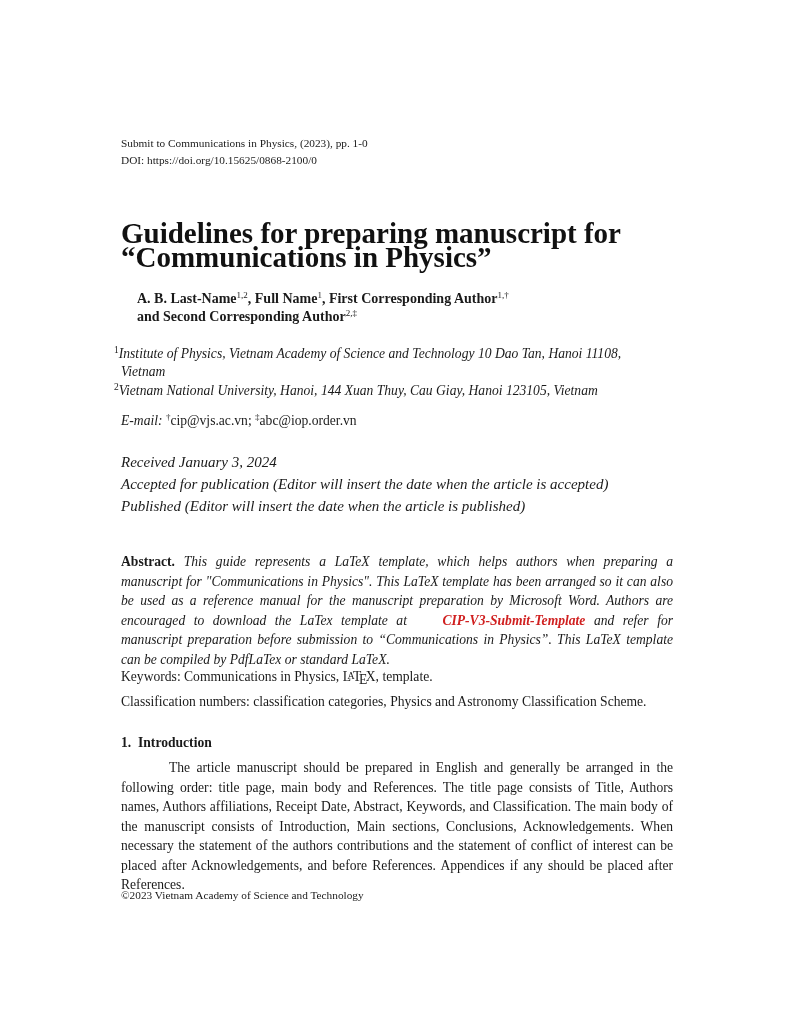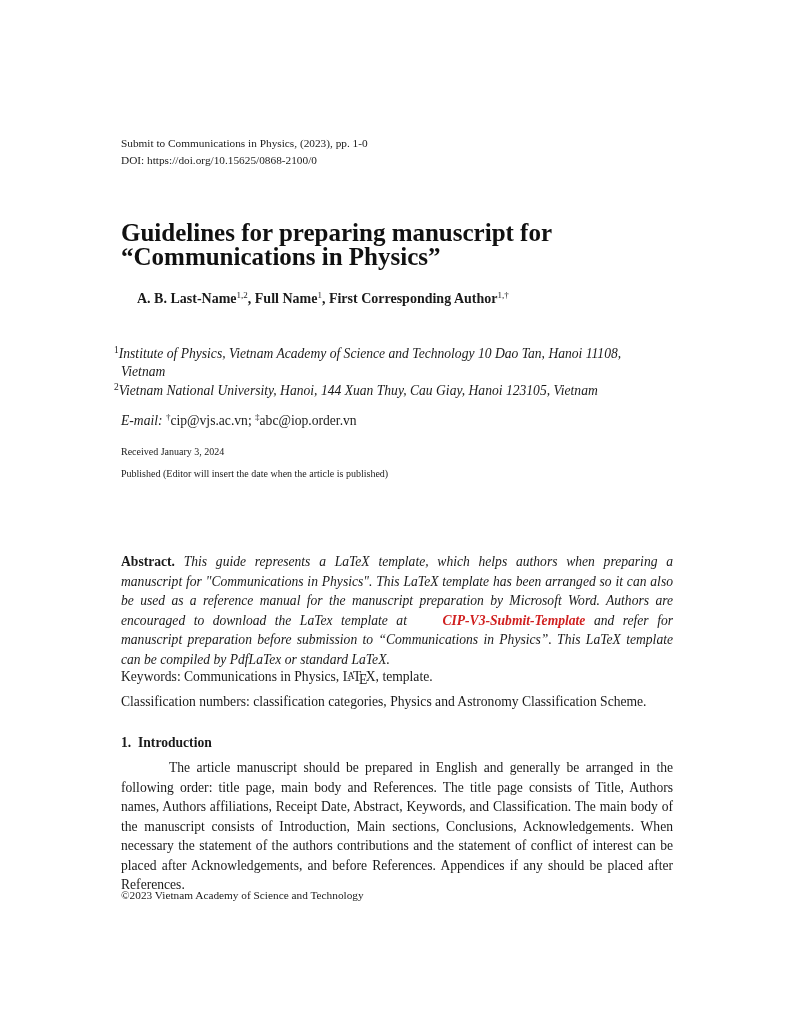--- a/index.html
+++ b/index.html
@@ -1,29 +1,29 @@
 <!DOCTYPE html>
 <html><head>
 <meta charset="utf-8">
 <style>
   html, body { margin: 0; padding: 0; background: #ffffff; }
   body { width: 794px; height: 1028px; position: relative; overflow: hidden;
          font-family: "Liberation Serif", "DejaVu Serif", serif; color: #1a1a1a; }
   .page { position: absolute; left: 0; top: 0; width: 678px; height: 1028px; }
   .abs { position: absolute; }
   .hdr { left: 121px; top: 135px; font-size: 11.3px; line-height: 17px; }
-  .title { left: 121px; top: 221px; font-size: 25px; font-weight: bold; line-height: 24px; color: #111; }
+  .title { left: 121px; top: 221px; font-size: 29px; font-weight: bold; line-height: 24px; color: #111; }
   .authors { left: 121px; top: 290px; font-size: 14px; font-weight: bold; line-height: 18px; margin-left: 16px; }
   sup { font-size: 9px; font-weight: normal; line-height: 0; vertical-align: 5px; }
   .affil { left: 114px; width: 560px; font-size: 13.6px; font-style: italic; line-height: 18px; }
   .affil .num { font-style: normal; font-size: 9.5px; vertical-align: 5px; line-height: 0; }
   .affil .cont { padding-left: 7px; }
   .email { left: 121px; top: 412px; font-size: 13.6px; line-height: 18px; }
   .email .lbl { font-style: italic; }
-  .dates { left: 121px; top: 441px; font-size: 10px; line-height: 22px; }
+  .dates { left: 121px; top: 451px; font-size: 15px; font-style: italic; line-height: 22px; }
   .abstract { left: 121px; top: 552px; width: 552px; font-size: 13.6px; line-height: 19.5px; text-align: justify; }
   .abstract .head { font-weight: bold; }
   .abstract .body { font-style: italic; }
   .abstract a { color: #d02020; font-weight: bold; text-decoration: none; margin-left: 27px; }
   .kw { left: 121px; top: 665px; font-size: 13.6px; line-height: 22px; }
   .latex { font-family: Liberation Serif, serif; }
   .latex .a { font-size: 0.72em; vertical-align: 0.25em; margin-left: -0.36em; margin-right: -0.15em; }
   .latex .e { vertical-align: -0.22em; margin-left: -0.17em; margin-right: -0.12em; }
   .sec { left: 121px; top: 734px; font-size: 13.6px; font-weight: bold; line-height: 18px; }
   .intro { left: 121px; top: 758px; width: 552px; font-size: 13.6px; line-height: 19.5px; text-align: justify; text-indent: 48px; }
@@ -41,37 +41,41 @@
 
   <div class="abs title">
     <div>Guidelines for preparing manuscript for</div>
     <div>“Communications in Physics”</div>
   </div>
 
   <div class="abs authors">
     <div>
       <span>A. B. Last-Name</span><sup>1,2</sup><span>, </span><span>Full Name</span><sup>1</sup><span>, </span><span>First Corresponding Author</span><sup>1,†</sup>
     </div>
+    <div>
+      <span>and </span><span>Second Corresponding Author</span><sup>2,‡</sup>
+    </div>
   </div>
 
   <div class="abs affil" style="top:345px;">
     <div><span class="num">1</span><span>Institute of Physics, Vietnam Academy of Science and Technology 10 Dao Tan, Hanoi 11108,</span></div>
     <div class="cont">Vietnam</div>
   </div>
 
   <div class="abs affil" style="top:382px;">
     <span class="num">2</span><span>Vietnam National University, Hanoi, 144 Xuan Thuy, Cau Giay, Hanoi 123105, Vietnam</span>
   </div>
 
   <div class="abs email">
     <span class="lbl">E-mail: </span><sup>†</sup><span>cip@vjs.ac.vn; </span><sup>‡</sup><span>abc@iop.order.vn</span>
   </div>
 
   <div class="abs dates">
     <div>Received January 3, 2024</div>
+    <div>Accepted for publication (Editor will insert the date when the article is accepted)</div>
     <div>Published (Editor will insert the date when the article is published)</div>
   </div>
 
   <div class="abs abstract">
     <span class="head">Abstract.</span><span class="body"><span> This guide represents a LaTeX template, which helps authors when preparing a manuscript for "Communications in Physics". This LaTeX template has been arranged so it can also be used as a reference manual for the manuscript preparation by Microsoft Word. Authors are encouraged to download the LaTex template at </span><a href="#">CIP-V3-Submit-Template</a><span> and refer for manuscript preparation before submission to “Communications in Physics”. This LaTeX template can be compiled by PdfLaTex or standard LaTeX.</span></span>
   </div>
 
   <div class="abs kw">
     <div>
       <span>Keywords: Communications in Physics, </span><span class="latex"><span>L</span><span class="a">A</span><span>T</span><span class="e">E</span><span>X</span></span><span>, template.</span>

